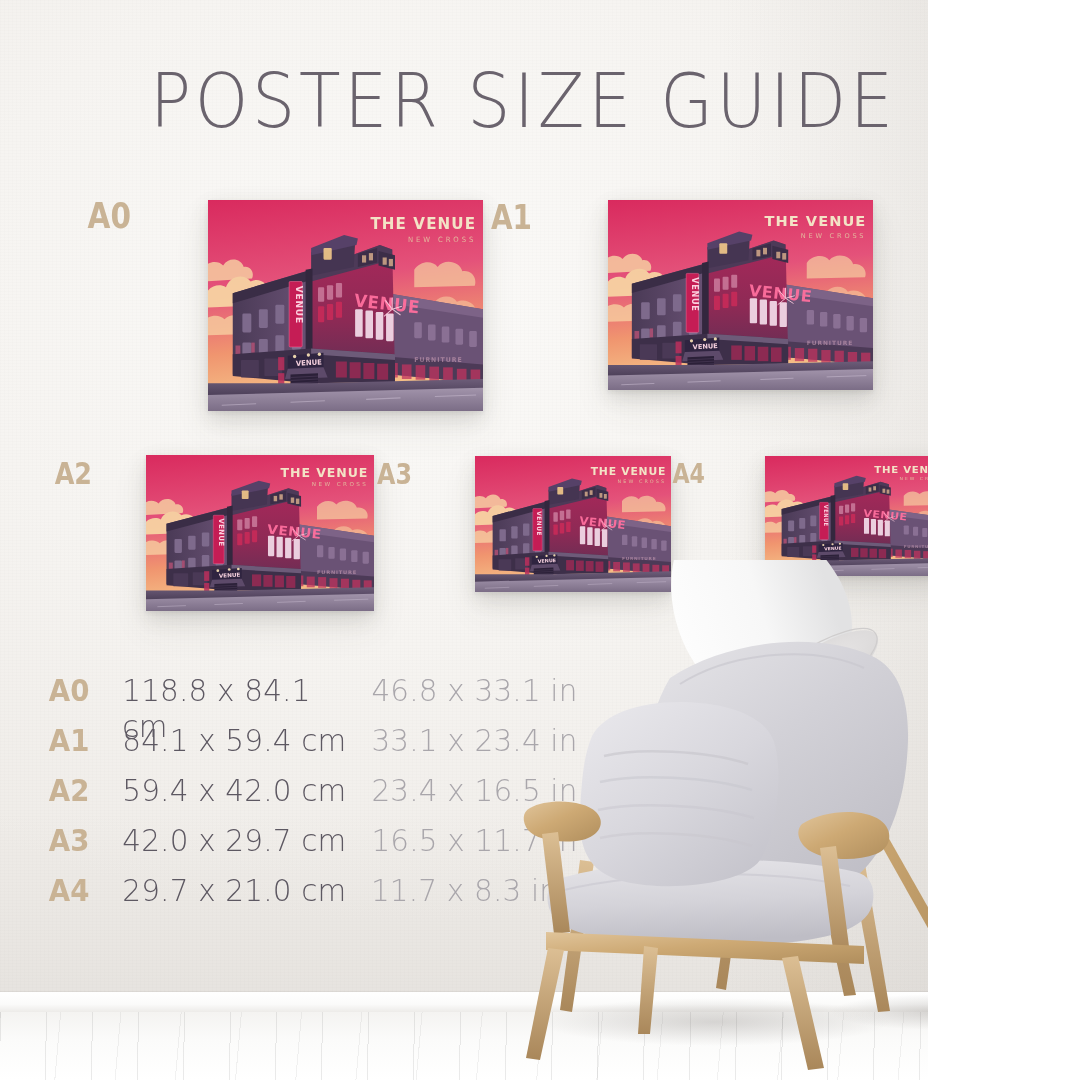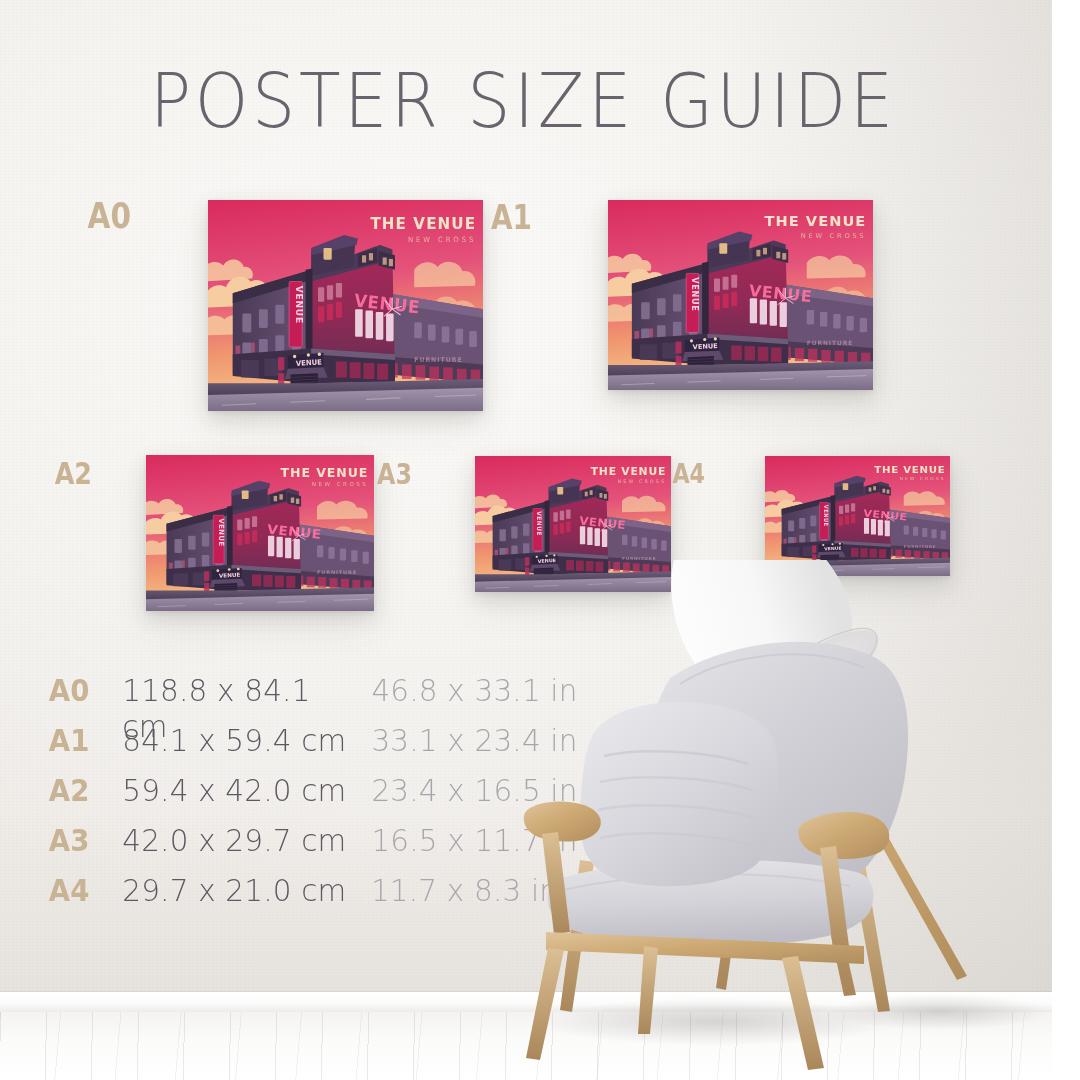--- a/index.html
+++ b/index.html
@@ -1,21 +1,21 @@
 <!DOCTYPE html>
 <html><head>
 <meta charset="utf-8">
 <style>
   html,body{margin:0;padding:0;}
   body{
     width:1080px;height:1080px;overflow:hidden;
     font-family:"Liberation Sans", sans-serif;
     background:#ffffff;
   }
-  #stage{position:relative;width:1052px;height:1080px;overflow:hidden;}
+  #stage{position:relative;width:928px;height:1080px;overflow:hidden;}
 
   
   .wall{
     position:absolute;left:0;top:0;width:1080px;height:1012px;
     background:
       radial-gradient(ellipse 820px 620px at 38% 30%, #fbfaf8 0%, #f6f4f1 55%, #efece8 100%);
   }
   .wall-tex{
     position:absolute;inset:0;
     background-image:

